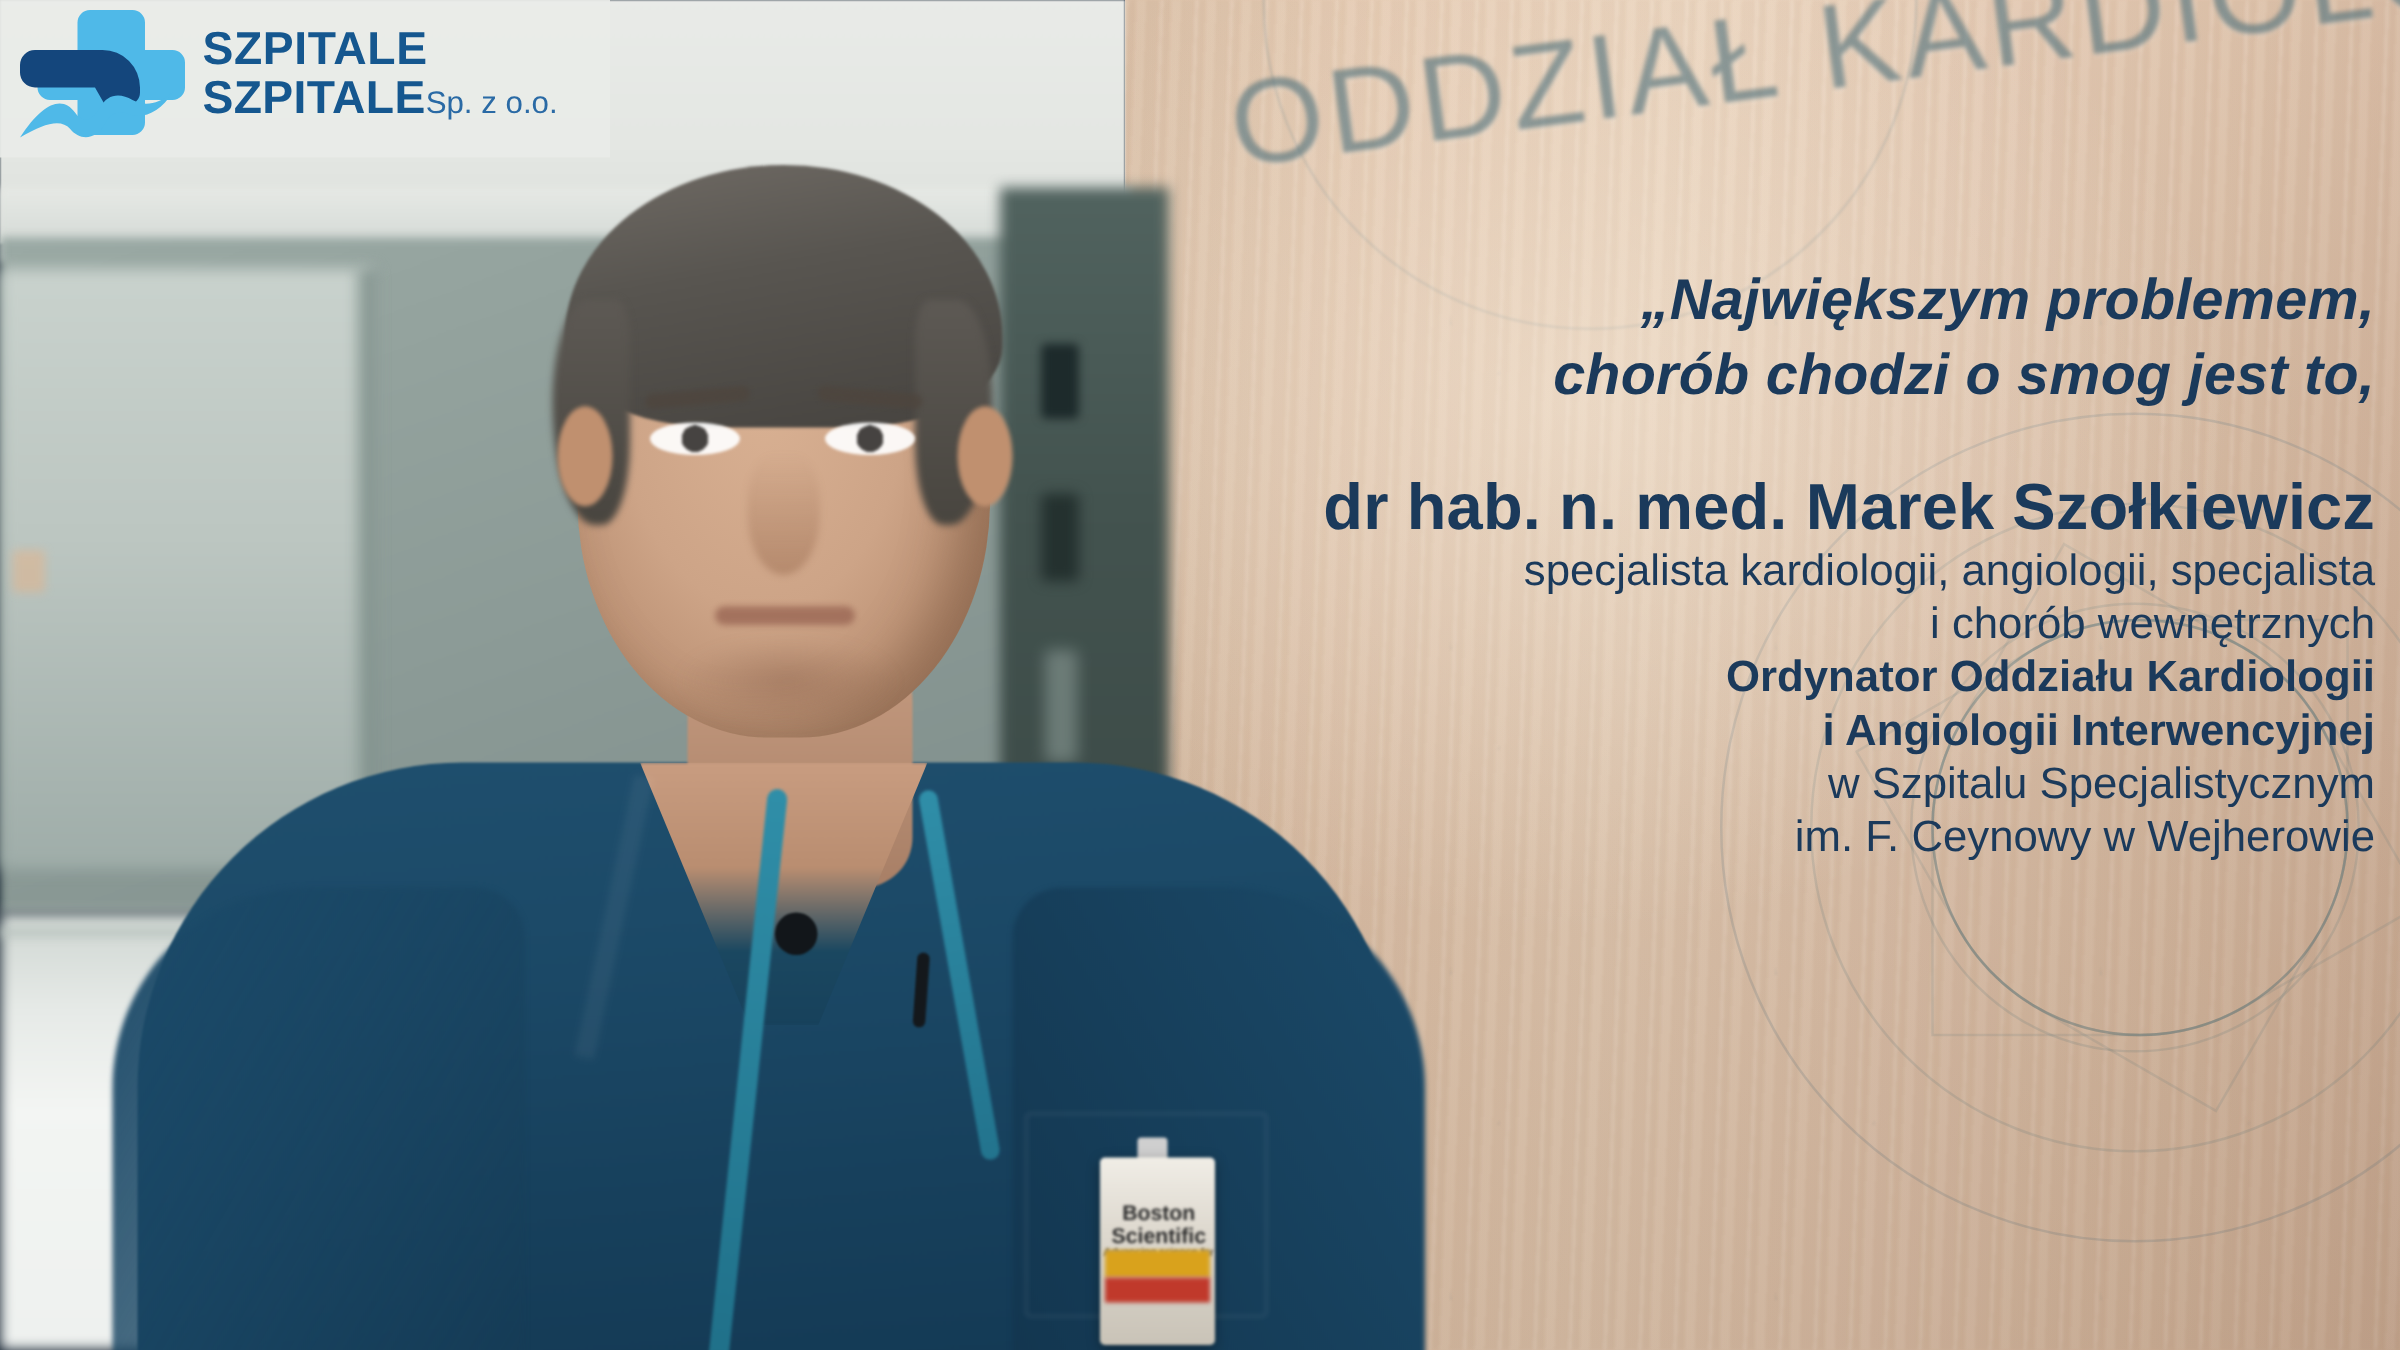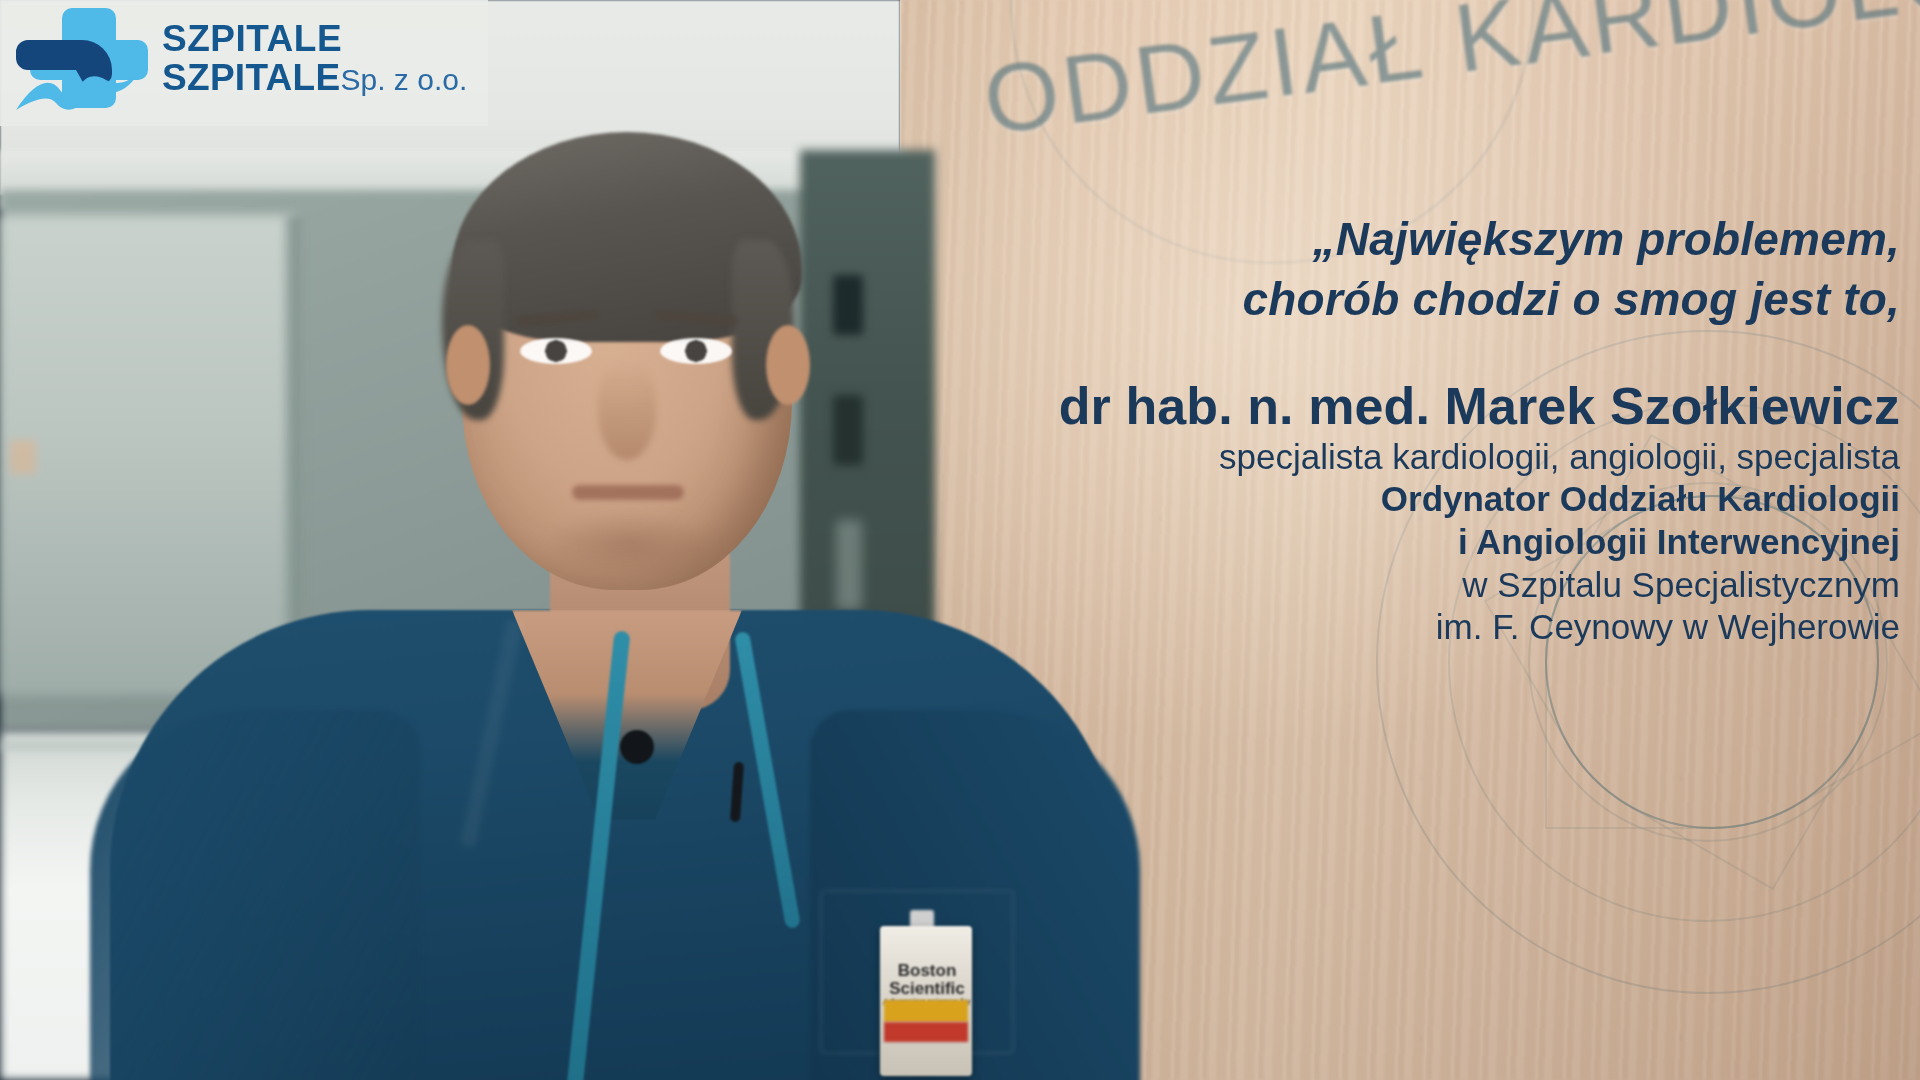--- a/index.html
+++ b/index.html
@@ -290,21 +290,21 @@
     color:#15578f;line-height:1.0;
   }
   .logo-l1{
     font-size:37px;font-weight:700;letter-spacing:.5px;color:#15578f;
   }
   .logo-l2{
     font-size:37px;font-weight:700;letter-spacing:.3px;color:#15578f;
     margin-top:2px;white-space:nowrap;
   }
   .logo-l2 .sfx{
-    font-size:30px;font-weight:400;letter-spacing:0;color:#2a6aa5;
+    font-size:25px;font-weight:400;letter-spacing:0;color:#2a6aa5;
   }
 
   
   .overlay{
     position:absolute;left:940px;top:210px;width:960px;
     text-align:right;color:#1d3a5c;
   }
   .quote{
     font-family:"Liberation Sans", sans-serif;
     font-style:italic;font-weight:600;
@@ -414,19 +414,20 @@
     </div>
   </div>
 
   <div class="overlay">
     <div class="quote">
       <span class="ln">„Największym problemem,</span>
       <span class="ln">chorób chodzi o smog jest to,</span>
     </div>
     <div class="name">dr hab. n. med. Marek Szołkiewicz</div>
     <div class="sub">specjalista kardiologii, angiologii, specjalista</div>
+    <div class="sub">i chorób wewnętrznych</div>
     <div class="sub b">Ordynator Oddziału Kardiologii</div>
     <div class="sub b">i Angiologii Interwencyjnej</div>
     <div class="sub">w Szpitalu Specjalistycznym</div>
     <div class="sub">im. F. Ceynowy w Wejherowie</div>
   </div>
 
 </div>
 
 </body></html>

